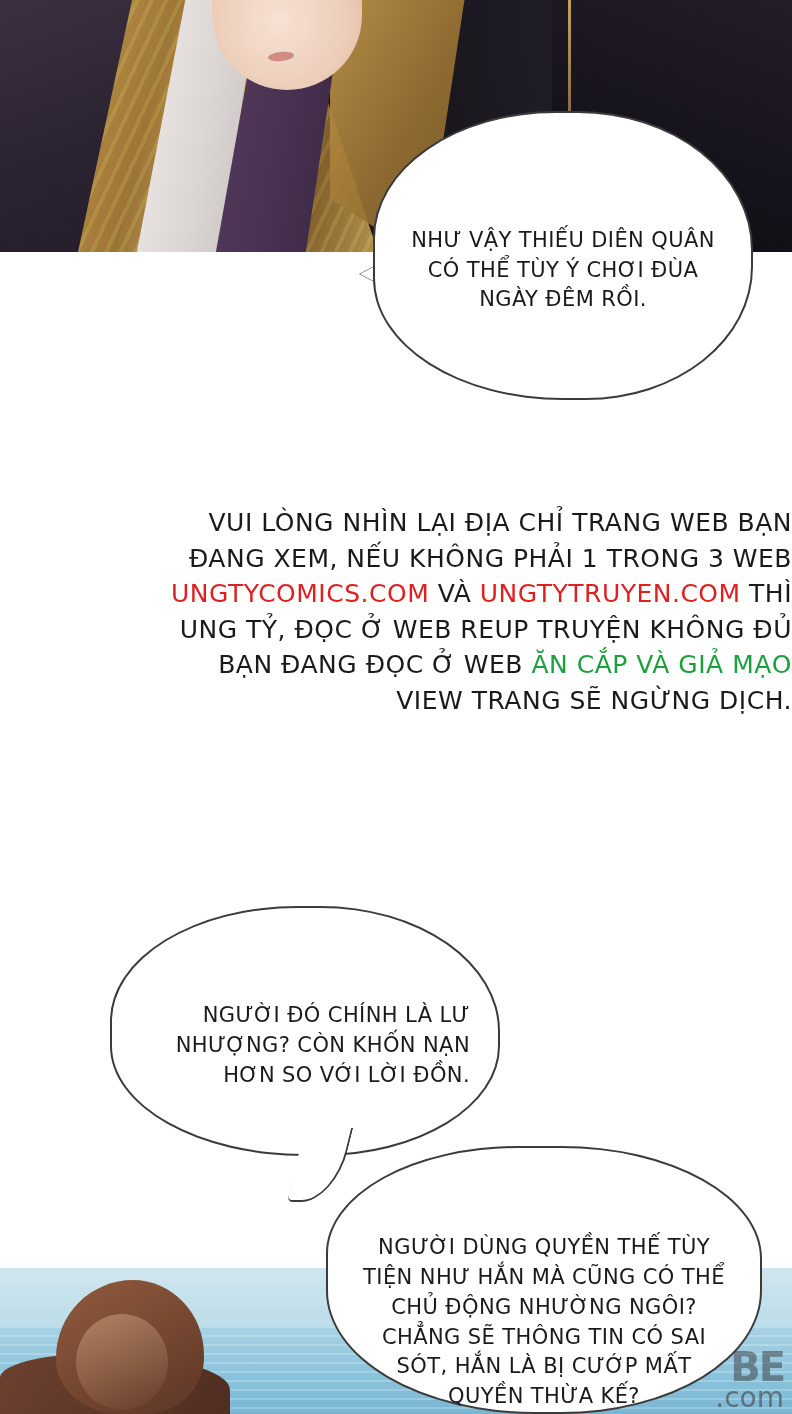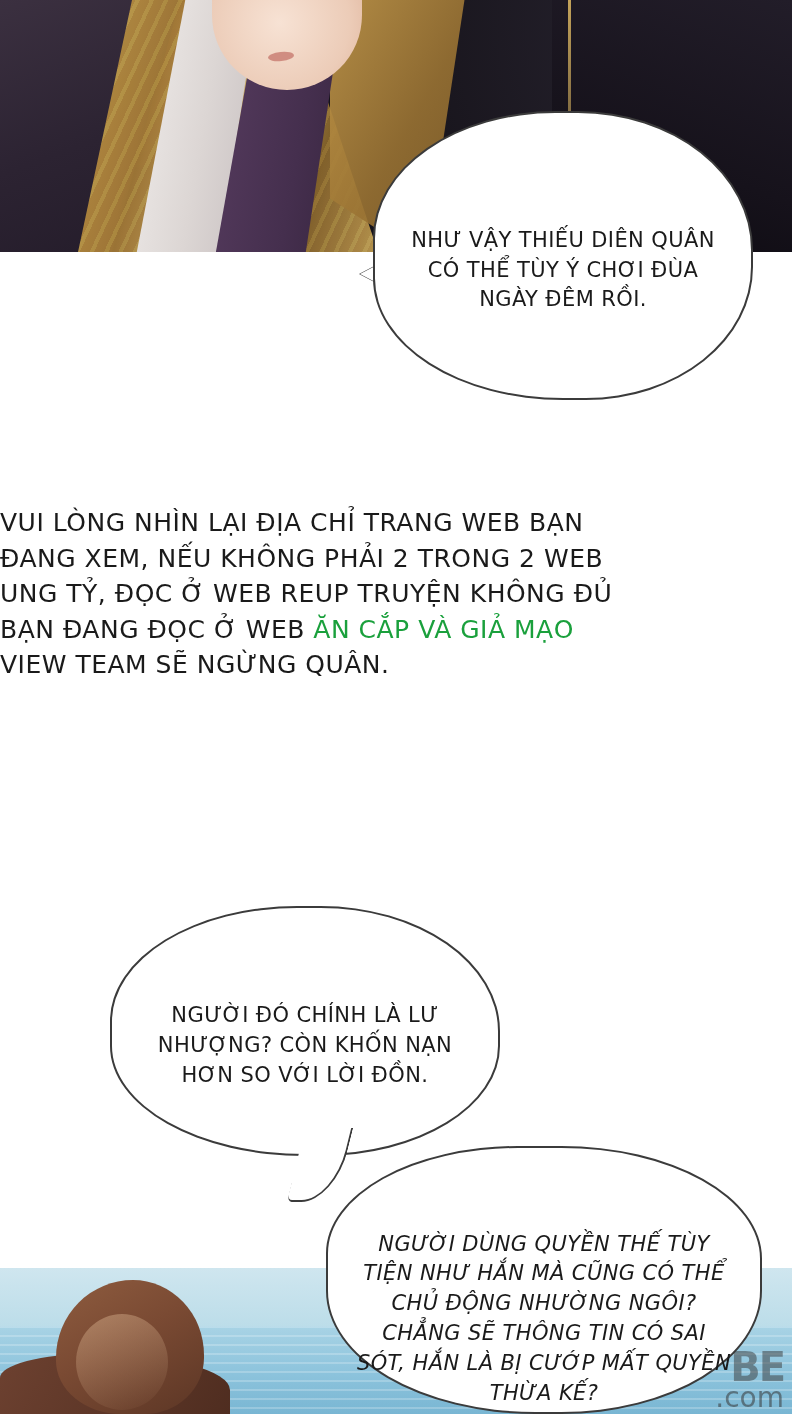--- a/index.html
+++ b/index.html
@@ -184,21 +184,21 @@
   }
 
   .bubble-2 {
     left: 110px;
     top: 906px;
     width: 390px;
     height: 250px;
     border-radius: 48% 46% 46% 50% / 46% 50% 44% 44%;
   }
   .bubble-2 .txt {
-    text-align: center;
+    text-align: right;
     font-size: 21px;
   }
   .tail-2 {
     position: absolute;
     left: 296px;
     top: 1128px;
     width: 46px;
     height: 72px;
     background: #ffffff;
     border-right: 2px solid #3b3b3b;
@@ -206,35 +206,34 @@
     border-radius: 0 0 70% 10%;
     transform: skewX(-14deg);
   }
 
   .bubble-3 {
     left: 326px;
     top: 1146px;
     width: 436px;
     height: 268px;
     border-radius: 44% 46% 46% 48% / 40% 42% 46% 46%;
-    align-items: center;
-    font-style: italic;
+    align-items: flex-end;
   }
   .bubble-3 .txt {
     padding-top: 48px;
     font-size: 21px;
   }
 
   
   .notice {
     position: absolute;
     left: 0;
     top: 505px;
     width: 792px;
-    text-align: left;
+    text-align: right;
     color: #1a1a1a;
     font-size: 25px;
     line-height: 1.42;
     letter-spacing: 0.5px;
     font-family: "DejaVu Sans", sans-serif;
   }
   .notice .line {
     white-space: nowrap;
   }
   .red { color: #e02020; }
@@ -343,30 +342,33 @@
   <div class="tail-1"></div>
   <div class="bubble bubble-1">
     <div class="txt">NHƯ VẬY THIẾU DIÊN QUÂN CÓ THỂ TÙY Ý CHƠI ĐÙA NGÀY ĐÊM RỒI.</div>
   </div>
 
   <div class="notice">
     <div class="line">
       <span>VUI LÒNG NHÌN LẠI ĐỊA CHỈ TRANG WEB BẠN</span>
     </div>
     <div class="line">
-      <span>ĐANG XEM, NẾU KHÔNG PHẢI 2 TRONG 2 WEB</span>
+      <span>ĐANG XEM, NẾU KHÔNG PHẢI 1 TRONG 3 WEB</span>
+    </div>
+    <div class="line">
+      <span class="red">UNGTYCOMICS.COM</span><span> VÀ </span><span class="red">UNGTYTRUYEN.COM</span><span> THÌ</span>
     </div>
     <div class="line">
       <span>UNG TỶ, ĐỌC Ở WEB REUP TRUYỆN KHÔNG ĐỦ</span>
     </div>
     <div class="line">
       <span>BẠN ĐANG ĐỌC Ở WEB </span><span class="green">ĂN CẮP VÀ GIẢ MẠO</span>
     </div>
     <div class="line">
-      <span>VIEW TEAM SẼ NGỪNG QUÂN.</span>
+      <span>VIEW TRANG SẼ NGỪNG DỊCH.</span>
     </div>
   </div>
 
   <div class="bubble bubble-2">
     <div class="txt">NGƯỜI ĐÓ CHÍNH LÀ LƯ NHƯỢNG? CÒN KHỐN NẠN HƠN SO VỚI LỜI ĐỒN.</div>
   </div>
   <div class="tail-2"></div>
 
   <div class="art-bottom">
     <div class="sky"></div>

